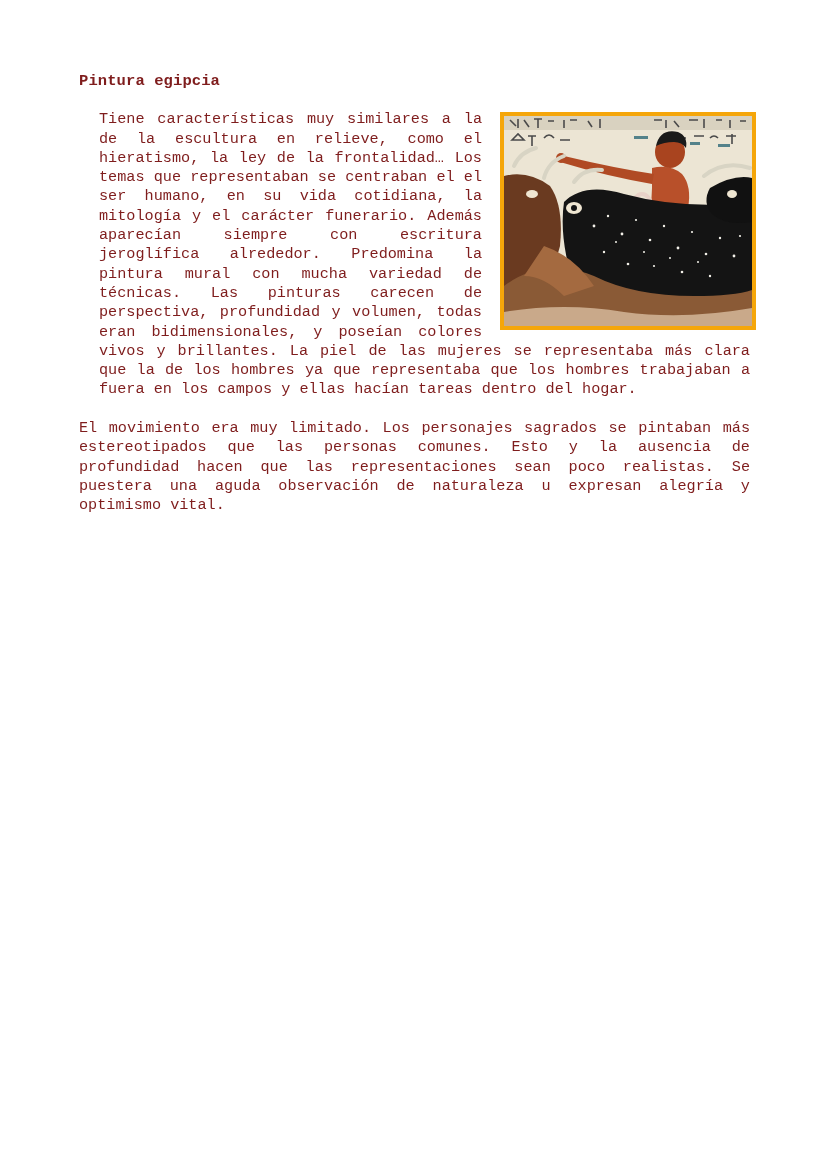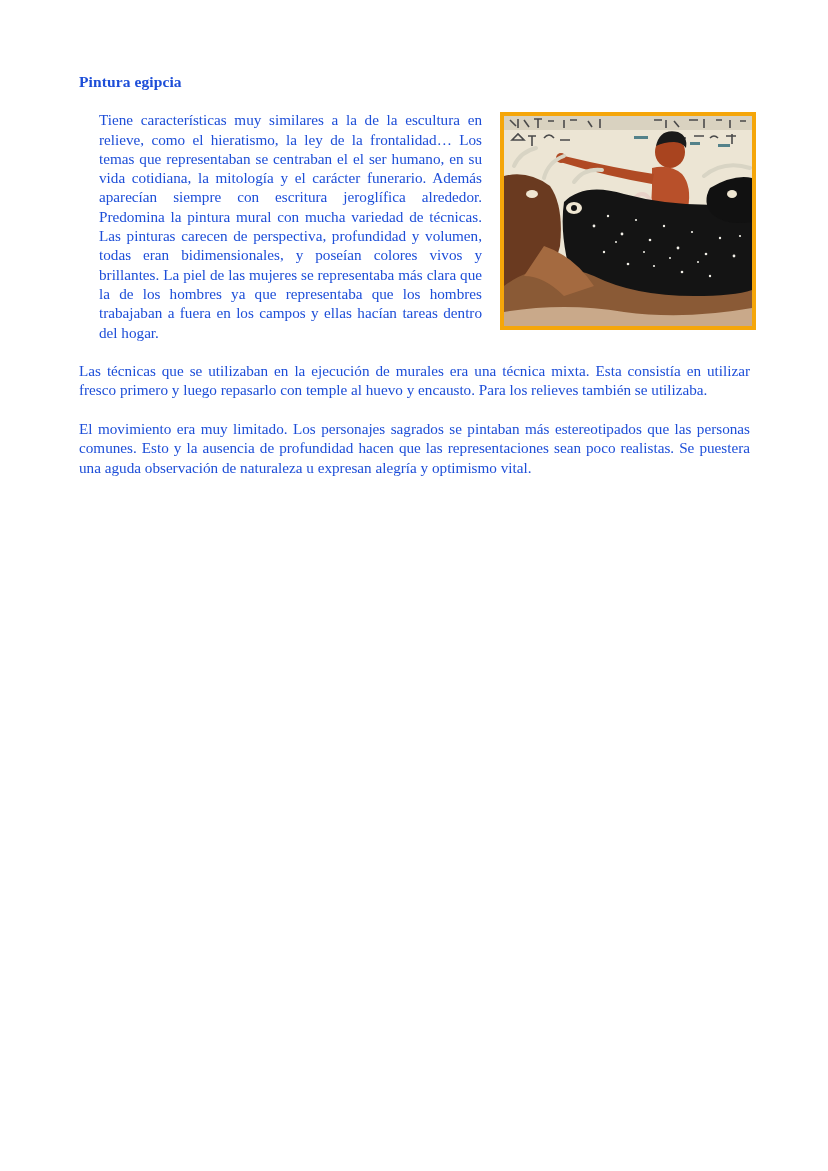--- a/index.html
+++ b/index.html
@@ -1,20 +1,20 @@
 <!DOCTYPE html>
 <html><head>
   <meta charset="utf-8">
   <style>
     html, body { margin: 0; padding: 0; background: #ffffff; }
     body { width: 828px; height: 1171px; position: relative; overflow: hidden; }
     .page {
       position: absolute; left: 79px; top: 72px; width: 671px;
-      font-family: Liberation Serif, serif;
-      color: #1d4ed8;
+      font-family: Liberation Mono, monospace;
+      color: #7f1d1d;
       font-size: 15.2px;
       line-height: 19.3px;
     }
     .title {
       font-weight: bold;
       font-size: 15.5px;
       margin: 0 0 19px 0;
       letter-spacing: 0.1px;
     }
     .figure {
@@ -106,15 +106,14 @@
           <circle cx="140" cy="136" r="1"></circle>
       </g>
 
       <path d="M0 170 q40 -30 90 -10 q40 20 100 20 q40 0 58 -6 l0 36 l-248 0 z" fill="#8a5a36"></path>
       <path d="M0 196 q60 -10 120 0 q60 8 128 -4 l0 18 l-248 0 z" fill="#c9a98a"></path>
       <path d="M40 130 q30 10 50 40 l-30 10 q-20 -20 -40 -20 z" fill="#a46a40"></path>
     </svg>
   </div>
 
   <p class="narrow">Tiene características muy similares a la de la escultura en relieve, como el hieratismo, la ley de la frontalidad… Los temas que representaban se centraban el el ser humano, en su vida cotidiana, la mitología y el carácter funerario. Además aparecían siempre con escritura jeroglífica alrededor. Predomina la pintura mural con mucha variedad de técnicas. Las pinturas carecen de perspectiva, profundidad y volumen, todas eran bidimensionales, y poseían colores vivos y brillantes. La piel de las mujeres se representaba más clara que la de los hombres ya que representaba que los hombres trabajaban a fuera en los campos y ellas hacían tareas dentro del hogar.</p>
-  <p>Las técnicas que se utilizaban en la ejecución de murales era una técnica mixta. Esta consistía en utilizar fresco primero y luego repasarlo con temple al huevo y encausto. Para los relieves también se utilizaba.</p>
   <p>El movimiento era muy limitado. Los personajes sagrados se pintaban más estereotipados que las personas comunes. Esto y la ausencia de profundidad hacen que las representaciones sean poco realistas. Se puestera una aguda observación de naturaleza u expresan alegría y optimismo vital.</p>
 </div>
 
 </body></html>

